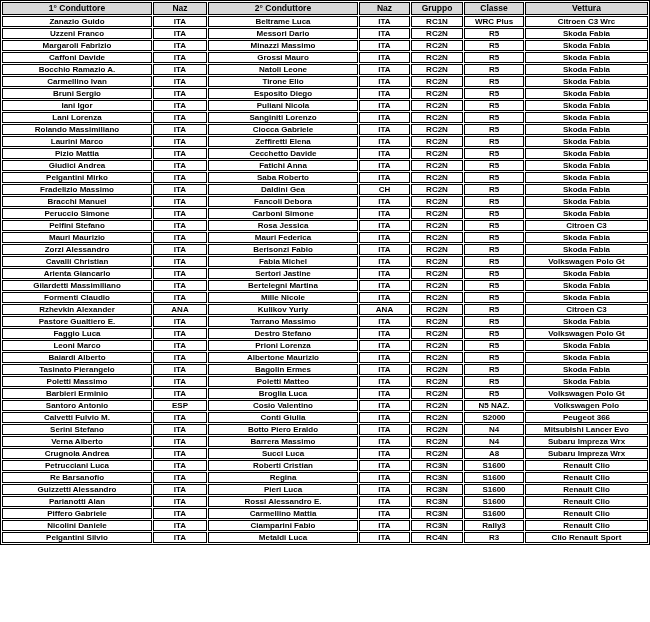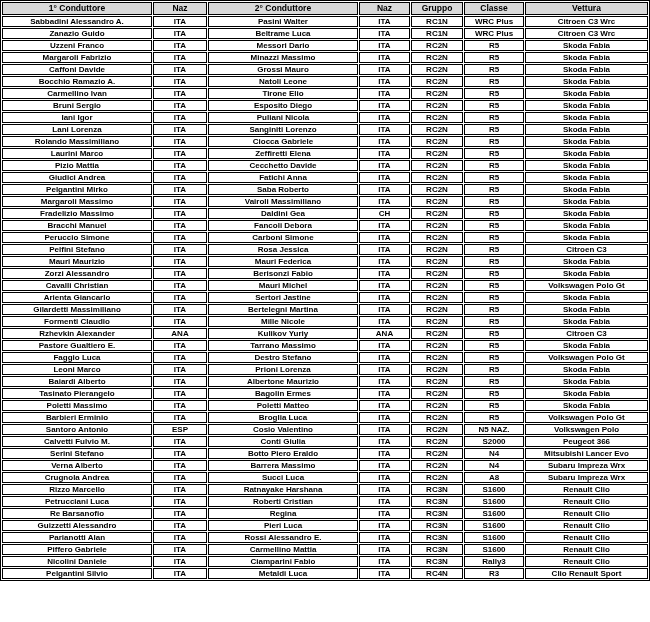--- a/index.html
+++ b/index.html
@@ -63,38 +63,29 @@
           <th>Naz</th>
           <th>2° Conduttore</th>
           <th>Naz</th>
           <th>Gruppo</th>
           <th>Classe</th>
           <th>Vettura</th>
         </tr>
     </thead>
     <tbody>
         <tr>
-          <td>Sabbadini Alessandro A.</td>
-          <td>ITA</td>
-          <td>Pasini Walter</td>
+          <td>Zanazio Guido</td>
+          <td>ITA</td>
+          <td>Beltrame Luca</td>
           <td>ITA</td>
           <td>RC1N</td>
           <td>WRC Plus</td>
           <td>Citroen C3 Wrc</td>
         </tr>
         <tr>
-          <td>Zanazio Guido</td>
-          <td>ITA</td>
-          <td>Beltrame Luca</td>
-          <td>ITA</td>
-          <td>RC1N</td>
-          <td>WRC Plus</td>
-          <td>Citroen C3 Wrc</td>
-        </tr>
-        <tr>
           <td>Uzzeni Franco</td>
           <td>ITA</td>
           <td>Messori Dario</td>
           <td>ITA</td>
           <td>RC2N</td>
           <td>R5</td>
           <td>Skoda Fabia</td>
         </tr>
         <tr>
           <td>Margaroli Fabrizio</td>
@@ -192,29 +183,20 @@
           <td>Fatichi Anna</td>
           <td>ITA</td>
           <td>RC2N</td>
           <td>R5</td>
           <td>Skoda Fabia</td>
         </tr>
         <tr>
           <td>Pelgantini Mirko</td>
           <td>ITA</td>
           <td>Saba Roberto</td>
-          <td>ITA</td>
-          <td>RC2N</td>
-          <td>R5</td>
-          <td>Skoda Fabia</td>
-        </tr>
-        <tr>
-          <td>Margaroli Massimo</td>
-          <td>ITA</td>
-          <td>Vairoli Massimiliano</td>
           <td>ITA</td>
           <td>RC2N</td>
           <td>R5</td>
           <td>Skoda Fabia</td>
         </tr>
         <tr>
           <td>Fradelizio Massimo</td>
           <td>ITA</td>
           <td>Daldini Gea</td>
           <td>CH</td>
@@ -263,21 +245,21 @@
           <td>ITA</td>
           <td>Berisonzi Fabio</td>
           <td>ITA</td>
           <td>RC2N</td>
           <td>R5</td>
           <td>Skoda Fabia</td>
         </tr>
         <tr>
           <td>Cavalli Christian</td>
           <td>ITA</td>
-          <td>Mauri Michel</td>
+          <td>Fabia Michel</td>
           <td>ITA</td>
           <td>RC2N</td>
           <td>R5</td>
           <td>Volkswagen Polo Gt</td>
         </tr>
         <tr>
           <td>Arienta Giancarlo</td>
           <td>ITA</td>
           <td>Sertori Jastine</td>
           <td>ITA</td>
@@ -412,29 +394,20 @@
           <td>Subaru Impreza Wrx</td>
         </tr>
         <tr>
           <td>Crugnola Andrea</td>
           <td>ITA</td>
           <td>Succi Luca</td>
           <td>ITA</td>
           <td>RC2N</td>
           <td>A8</td>
           <td>Subaru Impreza Wrx</td>
-        </tr>
-        <tr>
-          <td>Rizzo Marcello</td>
-          <td>ITA</td>
-          <td>Ratnayake Harshana</td>
-          <td>ITA</td>
-          <td>RC3N</td>
-          <td>S1600</td>
-          <td>Renault Clio</td>
         </tr>
         <tr>
           <td>Petrucciani Luca</td>
           <td>ITA</td>
           <td>Roberti Cristian</td>
           <td>ITA</td>
           <td>RC3N</td>
           <td>S1600</td>
           <td>Renault Clio</td>
         </tr>

